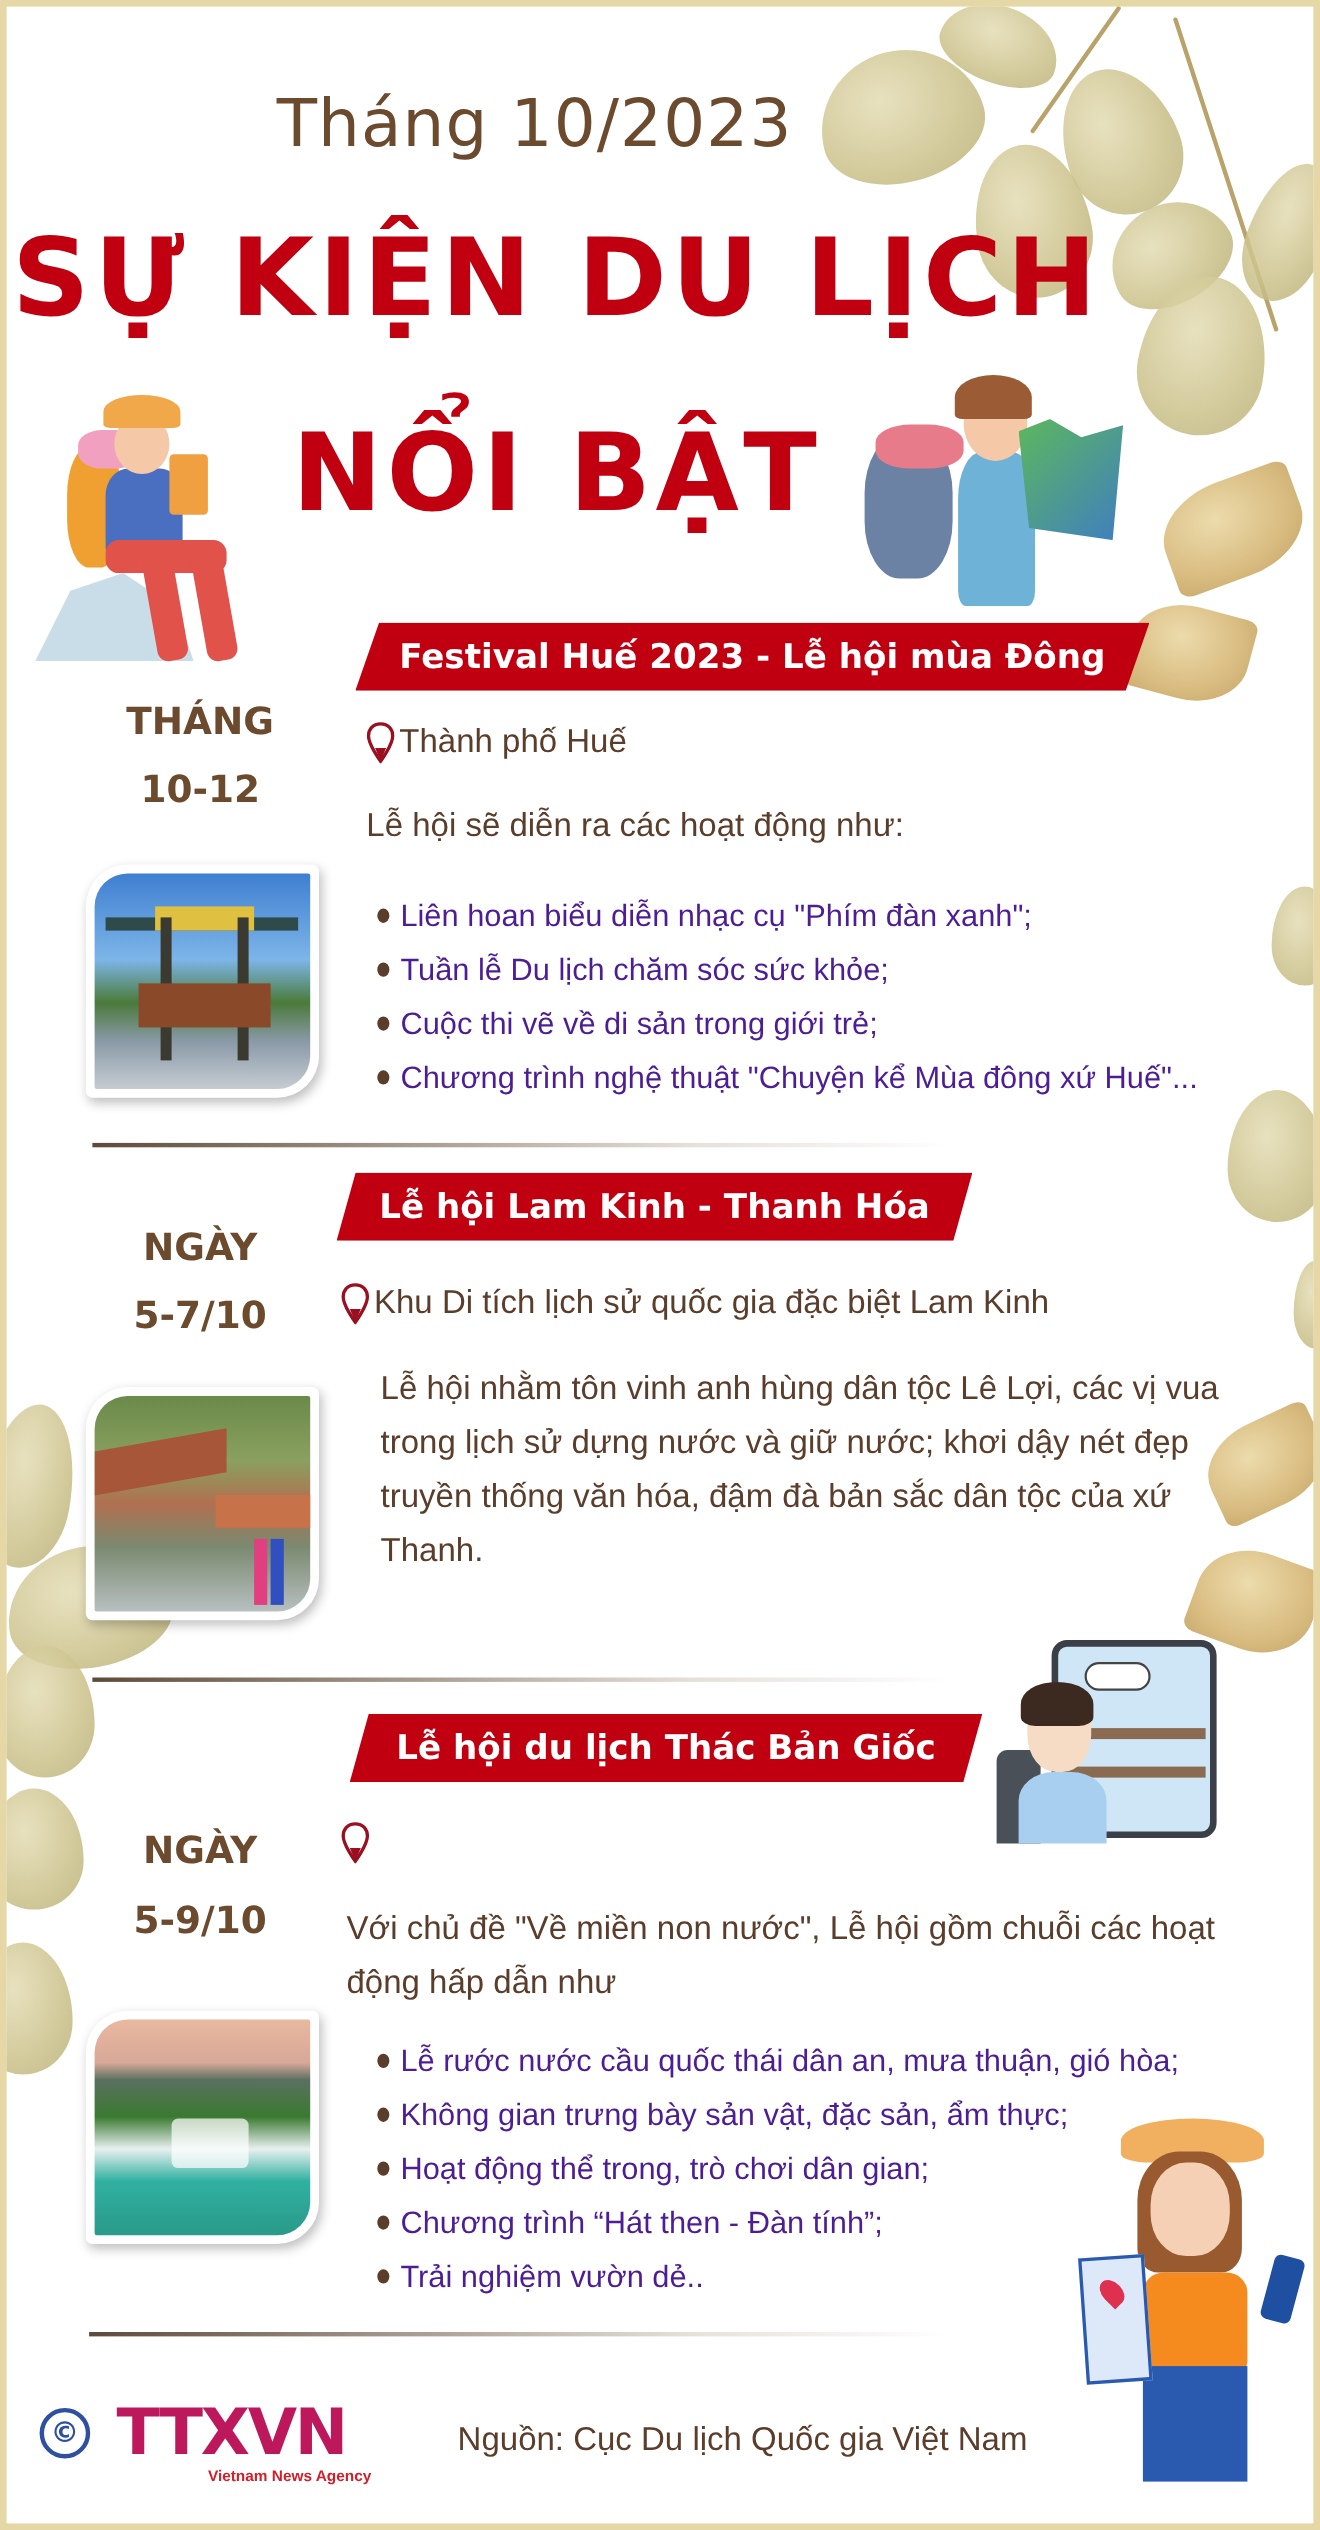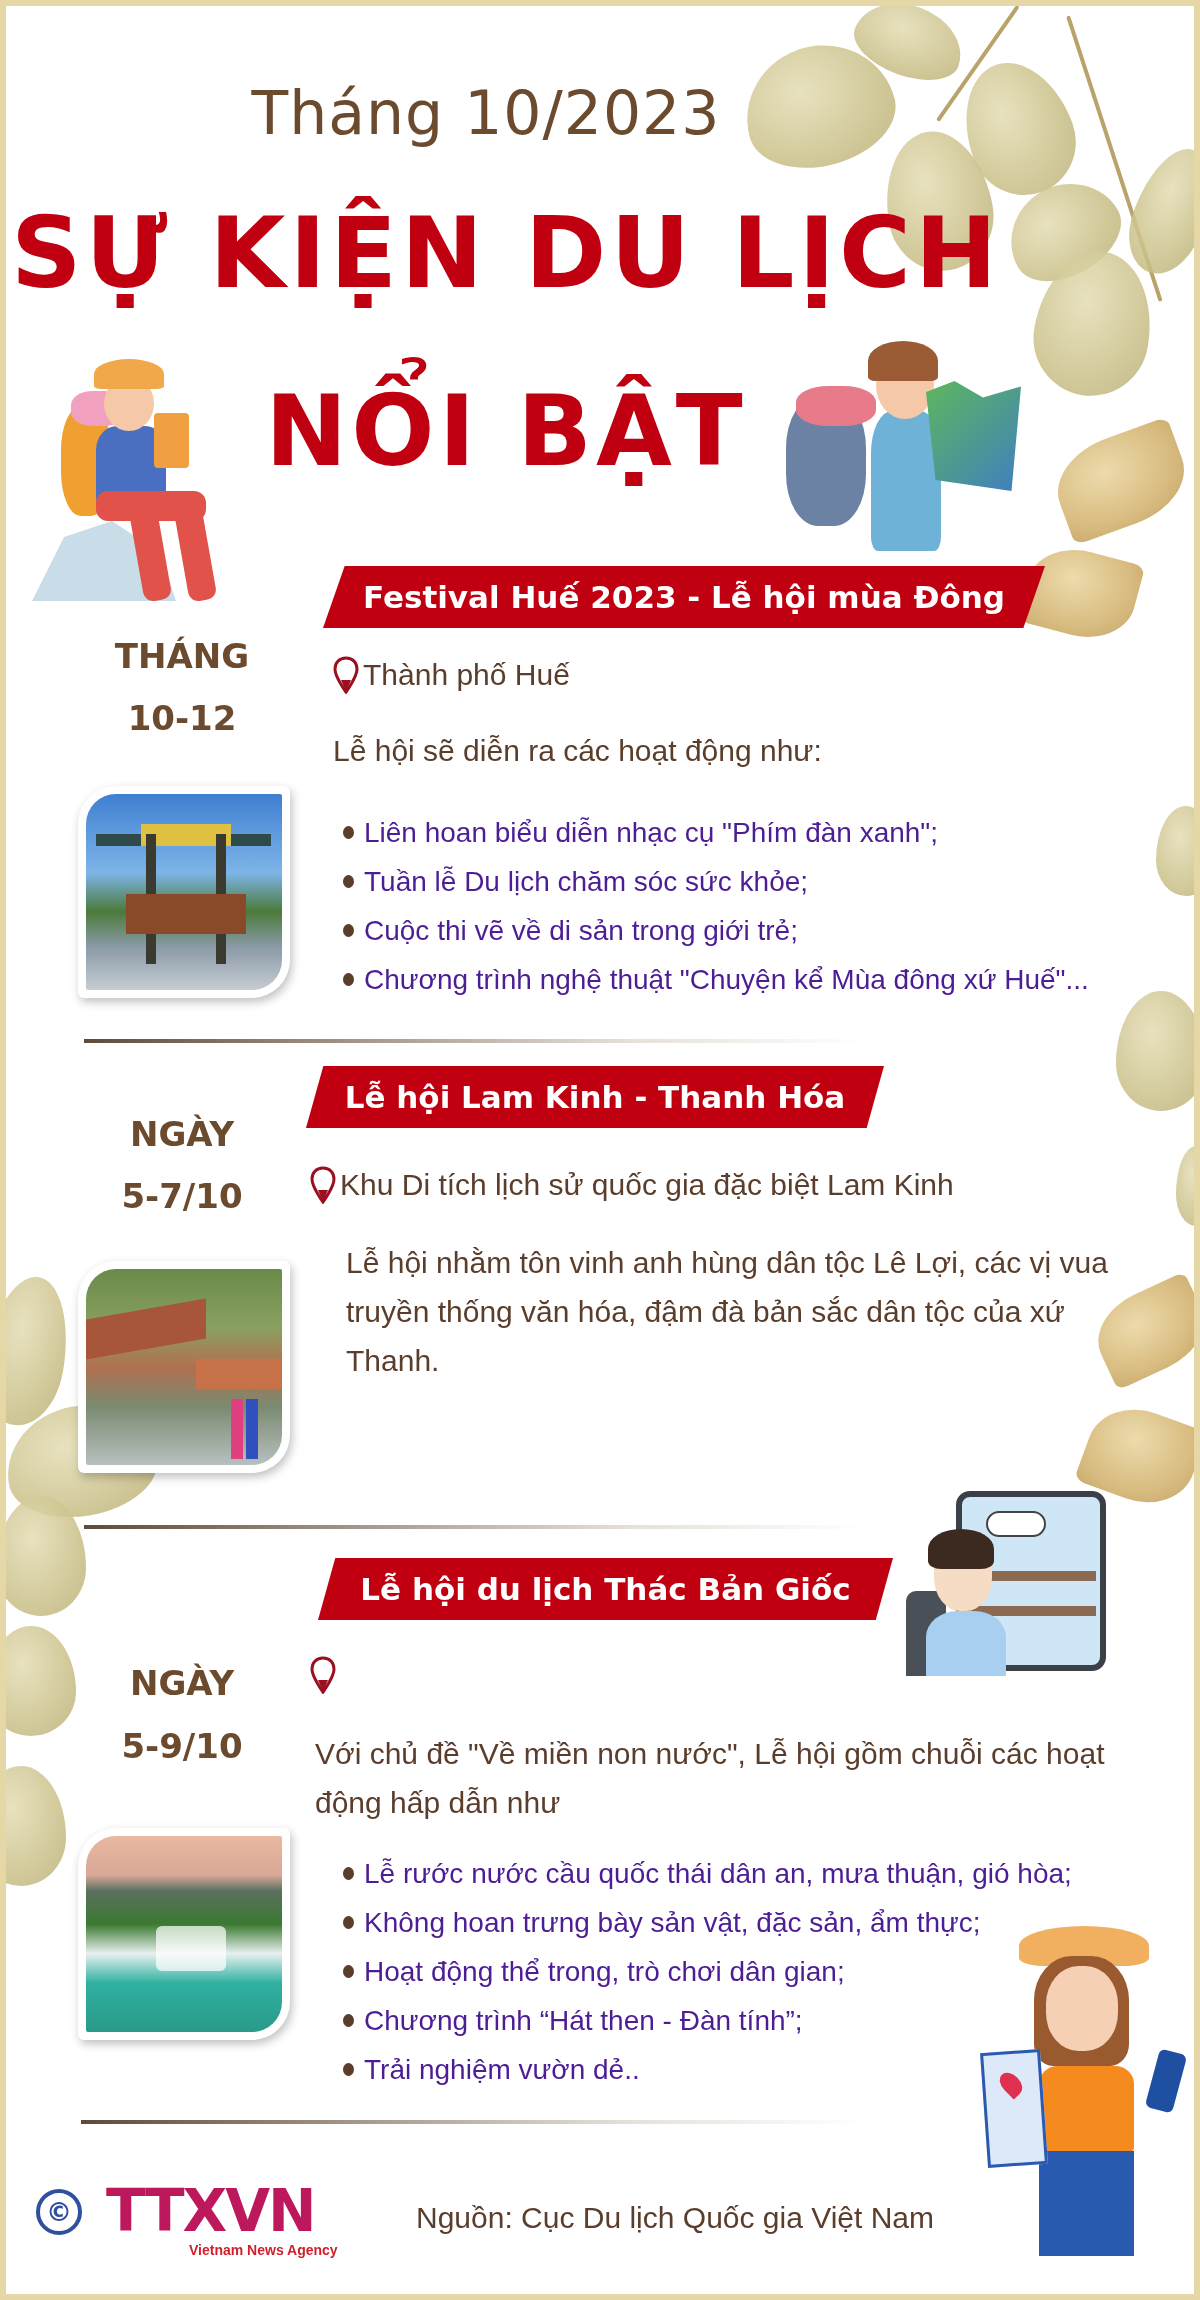--- a/index.html
+++ b/index.html
@@ -227,20 +227,21 @@
       <div class="pic" style="background:linear-gradient(to bottom, #6a8a4a 0%, #8aa060 30%, #b07050 50%, #7a8a70 70%, #b8c0c0 100%);">
         <div style="position:absolute; left:0; top:40px; width:120px; height:40px; background:#a8563a; transform:skewY(-10deg);"></div>
         <div style="position:absolute; left:110px; top:90px; width:90px; height:30px; background:#c8724a;"></div>
         <div style="position:absolute; left:145px; top:130px; width:12px; height:60px; background:#e04080;"></div>
         <div style="position:absolute; left:160px; top:130px; width:12px; height:60px; background:#3050c0;"></div>
       </div>
     </div>
 
     <div class="para" style="left:340px; top:1232px;">
       <div>Lễ hội nhằm tôn vinh anh hùng dân tộc Lê Lợi, các vị vua</div>
+      <div>trong lịch sử dựng nước và giữ nước; khơi dậy nét đẹp</div>
       <div>truyền thống văn hóa, đậm đà bản sắc dân tộc của xứ</div>
       <div>Thanh.</div>
     </div>
 
     <div class="divider" style="left:78px; top:1519px;"></div>
   </div>
 
   <div class="char" style="left:900px; top:1485px; width:200px; height:185px;">
     <div style="position:absolute; left:50px; top:0; width:150px; height:180px; border:6px solid #3a3f48; border-radius:14px; background:#cfe6f7;"></div>
     <div style="position:absolute; left:80px; top:20px; width:60px; height:26px; border:2px solid #444; border-radius:14px; background:#fff;"></div>
@@ -273,21 +274,21 @@
     </div>
 
     <div class="photo" style="left:72px; top:1822px;">
       <div class="pic" style="background:linear-gradient(to bottom, #e8b8a0 0%, #d8a898 20%, #5a7060 28%, #3a7a30 45%, #e8f0f0 60%, #30b0a0 75%, #2a9a8a 100%);">
         <div style="position:absolute; left:70px; top:90px; width:70px; height:45px; background:rgba(255,255,255,0.7); border-radius:6px;"></div>
       </div>
     </div>
 
     <ul class="bullets" style="left:337px; top:1843px;">
       <li>Lễ rước nước cầu quốc thái dân an, mưa thuận, gió hòa;</li>
-      <li>Không hoan trưng bày sản vật, đặc sản, ẩm thực;</li>
+      <li>Không gian trưng bày sản vật, đặc sản, ẩm thực;</li>
       <li>Hoạt động thể trong, trò chơi dân gian;</li>
       <li>Chương trình “Hát then - Đàn tính”;</li>
       <li>Trải nghiệm vườn dẻ..</li>
     </ul>
 
     <div class="divider" style="left:75px; top:2114px;"></div>
   </div>
 
   <div class="char" style="left:968px; top:1920px; width:225px; height:330px;">
     <div style="position:absolute; left:45px; top:0; width:130px; height:40px; background:#f0b060; border-radius:50% 50% 20% 20%;"></div>

